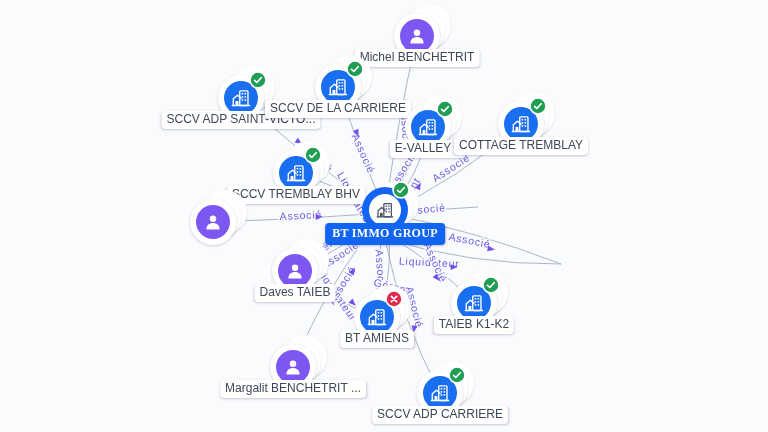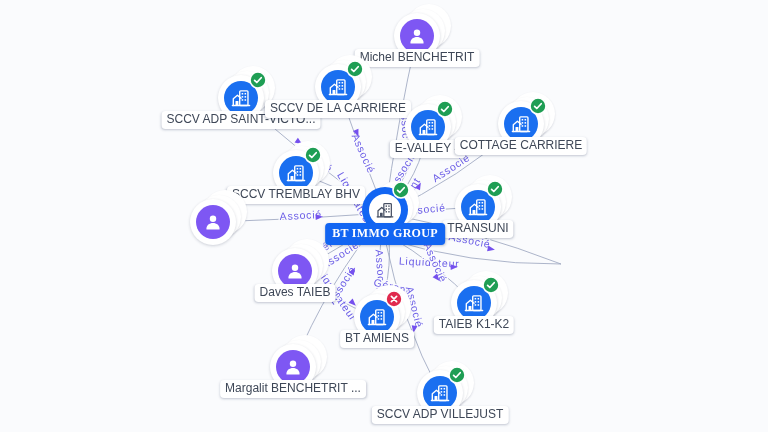--- a/index.html
+++ b/index.html
@@ -222,52 +222,37 @@
         <div class="disc">
           <div class="chip company">
             <svg viewBox="0 0 24 24">
               <use href="#sym-company"></use>
             </svg>
           </div>
           <svg viewBox="0 0 18 18" class="badge">
             <use href="#sym-check"></use>
           </svg>
         </div>
-        <div class="nlabel">COTTAGE CARRIERE</div>
+        <div class="nlabel">COTTAGE TREMBLAY</div>
       </div>
       <div class="node" style="left: 273px; top: 150px;">
         <div class="stack s2"></div>
         <div class="stack s1"></div>
         <div class="disc">
           <div class="chip company">
             <svg viewBox="0 0 24 24">
               <use href="#sym-company"></use>
             </svg>
           </div>
           <svg viewBox="0 0 18 18" class="badge">
             <use href="#sym-check"></use>
           </svg>
         </div>
         <div class="nlabel">SCCV TREMBLAY BHV</div>
       </div>
-      <div class="node" style="left: 455px; top: 184px;">
-        <div class="stack s2"></div>
-        <div class="stack s1"></div>
-        <div class="disc">
-          <div class="chip company">
-            <svg viewBox="0 0 24 24">
-              <use href="#sym-company"></use>
-            </svg>
-          </div>
-          <svg viewBox="0 0 18 18" class="badge">
-            <use href="#sym-check"></use>
-          </svg>
-        </div>
-        <div class="nlabel">TRANSUNI</div>
-      </div>
       <div class="node" style="left: 190px; top: 199px;">
         <div class="stack s2"></div>
         <div class="stack s1"></div>
         <div class="disc">
           <div class="chip person">
             <svg viewBox="0 0 24 24">
               <use href="#sym-person"></use>
             </svg>
           </div>
         </div>
@@ -332,16 +317,16 @@
         <div class="disc">
           <div class="chip company">
             <svg viewBox="0 0 24 24">
               <use href="#sym-company"></use>
             </svg>
           </div>
           <svg viewBox="0 0 18 18" class="badge">
             <use href="#sym-check"></use>
           </svg>
         </div>
-        <div class="nlabel">SCCV ADP VILLEJUST</div>
+        <div class="nlabel">SCCV ADP CARRIERE</div>
       </div>
     </div>
 </div>
 
 </body></html>

